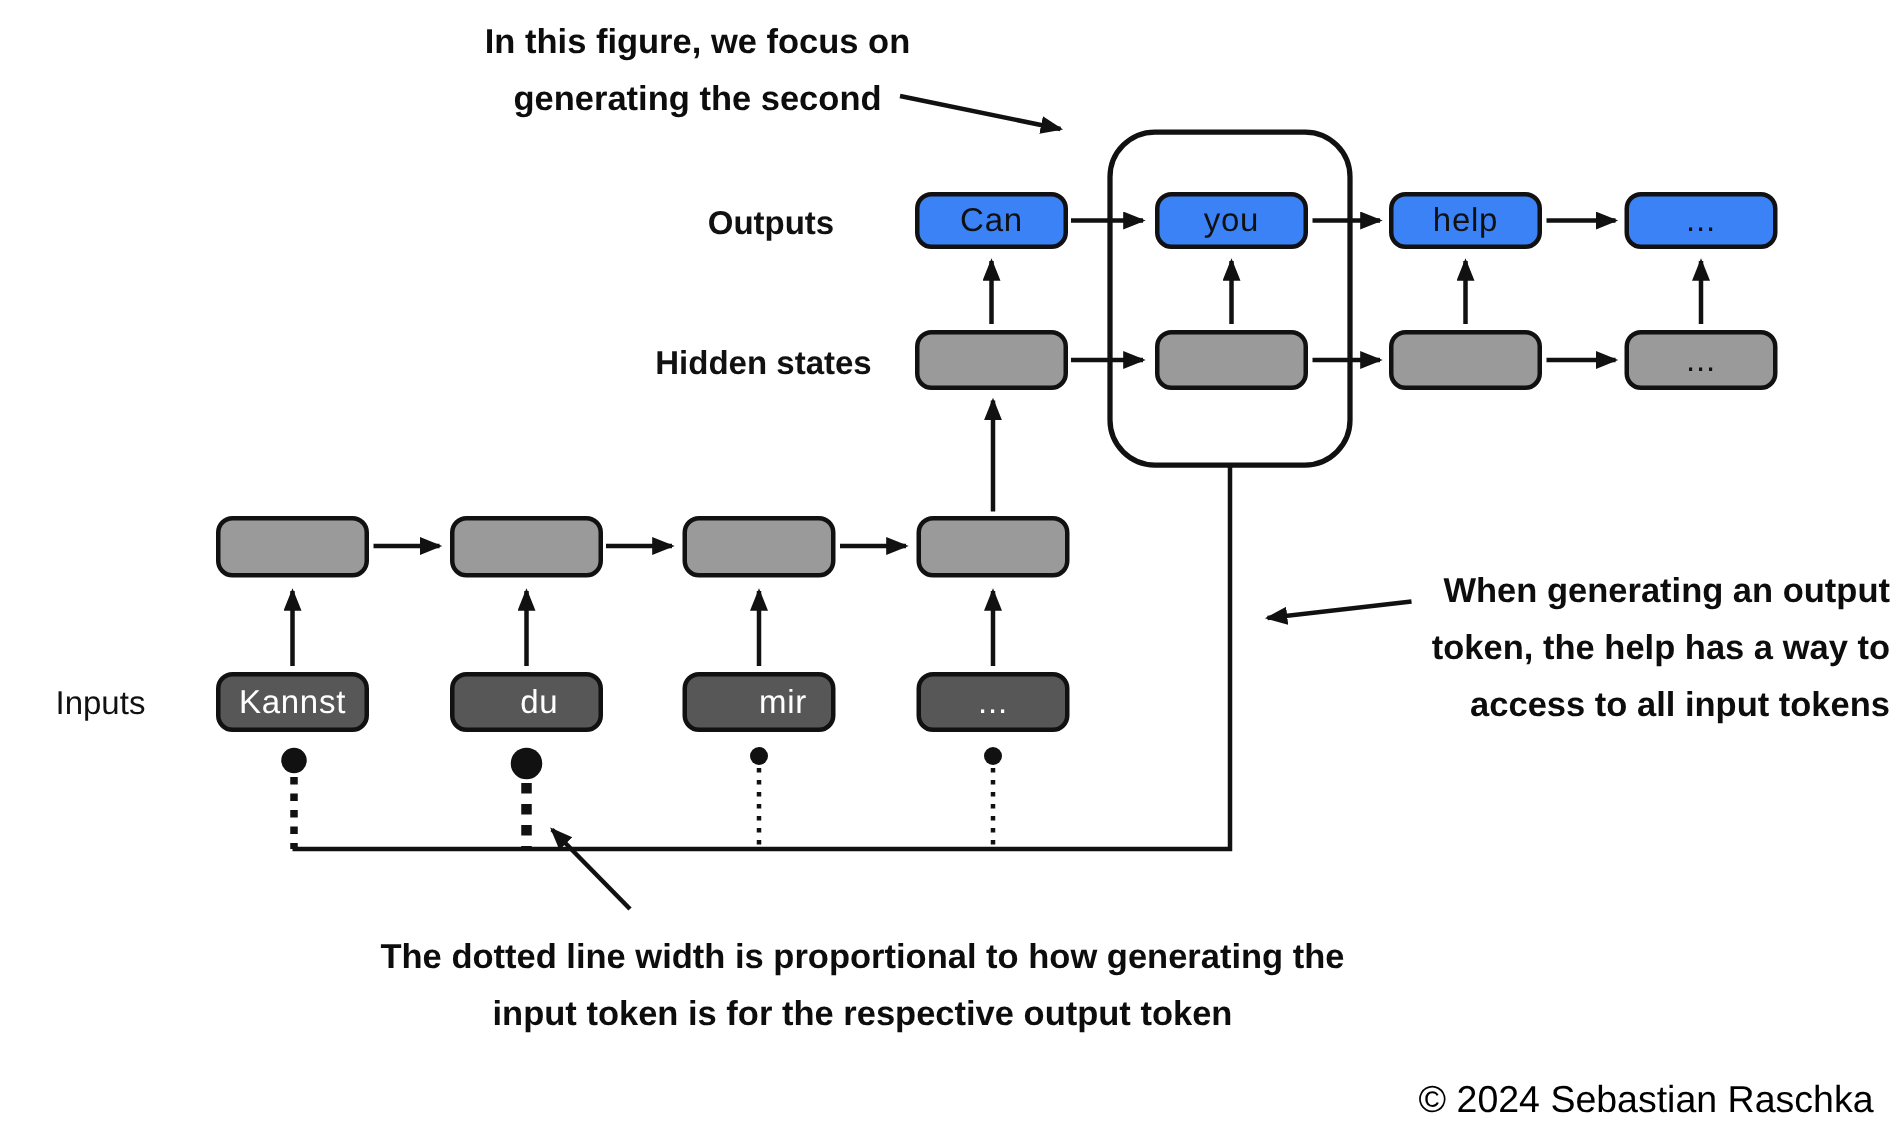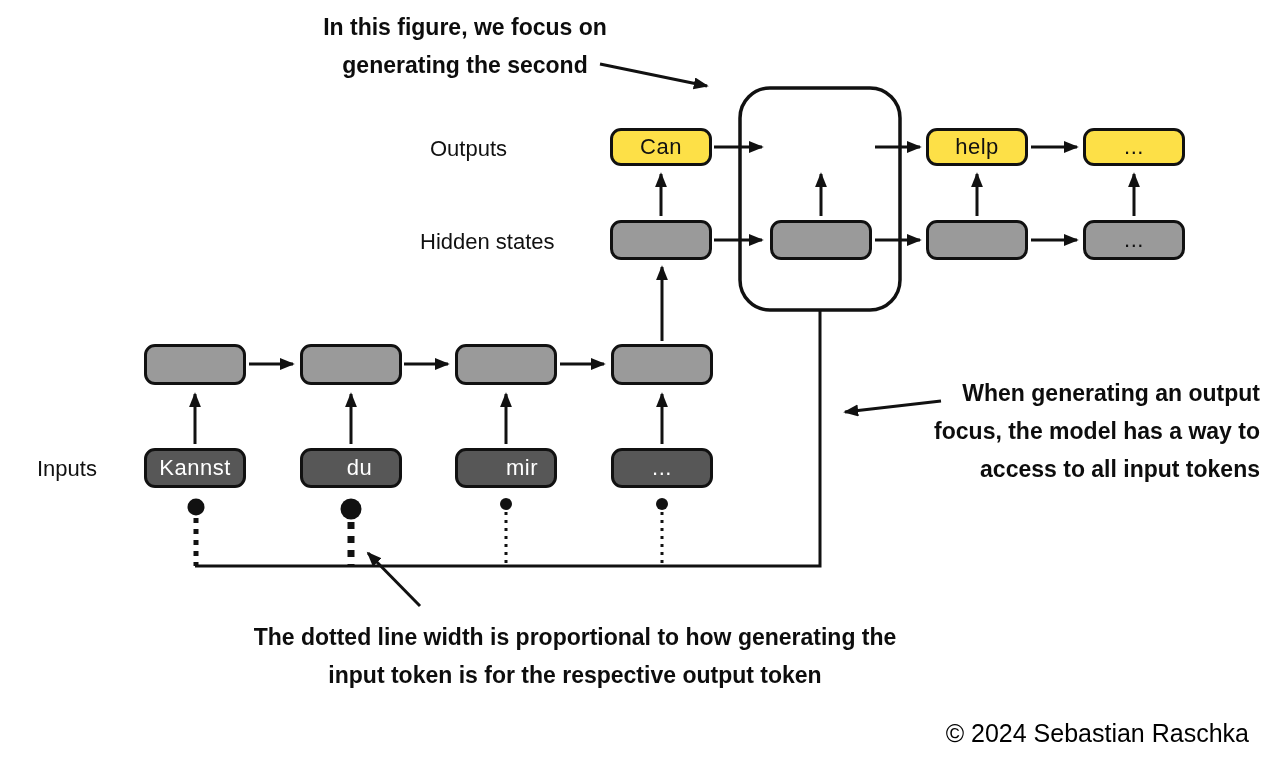--- a/index.html
+++ b/index.html
@@ -14,29 +14,29 @@
   .layer{position:absolute;left:0;top:0;width:1263px;height:762px;}
   .box{
     position:absolute;
     box-sizing:border-box;
     border:3px solid #111111;
     border-radius:11px;
     display:flex;align-items:center;justify-content:center;
     font-size:22px;line-height:1;
     letter-spacing:.5px;
   }
-  .box.output{background:#fde047;color:#111111;width:102px;height:38px;top:128px;}
+  .box.output{background:#3b82f6;color:#111111;width:102px;height:38px;top:128px;}
   .box.hidden{background:#9a9a9a;color:#111111;width:102px;height:40px;top:220px;}
   .box.encoder{background:#9a9a9a;color:#111111;width:102px;height:41px;top:344px;}
   .box.input{background:#575757;color:#ffffff;width:102px;height:40px;top:448px;}
   .rowlabel{
     position:absolute;
     font-size:22px;color:#111111;white-space:nowrap;
   }
-  .rowlabel.right{text-align:left;}
+  .rowlabel.right{text-align:center;font-weight:bold;}
   .annotation{
     position:absolute;
     font-weight:bold;font-size:23px;line-height:38px;
     text-align:center;color:#0d0d0d;
     white-space:nowrap;
   }
   .copyright{
     position:absolute;
     right:14px;top:719px;
     font-size:25px;color:#000000;
@@ -112,34 +112,35 @@
     <line x1="420" y1="606" x2="368" y2="553" stroke="#111111" stroke-width="3" marker-end="url(#ah)"></line>
   </svg>
 
   <div class="annotation" style="left:270px;top:8px;width:390px;">
     <div>In this figure, we focus on</div>
     <div>generating the second</div>
   </div>
 
   <div class="annotation" style="left:930px;top:374px;width:330px;text-align:right;">
     <div>When generating an output</div>
-    <div>focus, the model has a way to</div>
+    <div>token, the help has a way to</div>
     <div>access to all input tokens</div>
   </div>
 
   <div class="annotation" style="left:240px;top:618px;width:670px;">
     <div>The dotted line width is proportional to how generating the</div>
     <div>input token is for the respective output token</div>
   </div>
 
   <div class="rowlabel right" style="left:430px;top:136px;width:168px;">Outputs</div>
   <div class="rowlabel right" style="left:420px;top:229px;width:178px;">Hidden states</div>
   <div class="rowlabel" style="left:37px;top:456px;">Inputs</div>
 
   <div class="box output" style="left:610px;">Can</div>
+  <div class="box output" style="left:770px;">you</div>
   <div class="box output" style="left:926px;">help</div>
   <div class="box output" style="left:1083px;">...</div>
 
   <div class="box hidden" style="left:610px;"></div>
   <div class="box hidden" style="left:770px;"></div>
   <div class="box hidden" style="left:926px;"></div>
   <div class="box hidden" style="left:1083px;">...</div>
 
   <div class="box encoder" style="left:144px;"></div>
   <div class="box encoder" style="left:300px;"></div>

